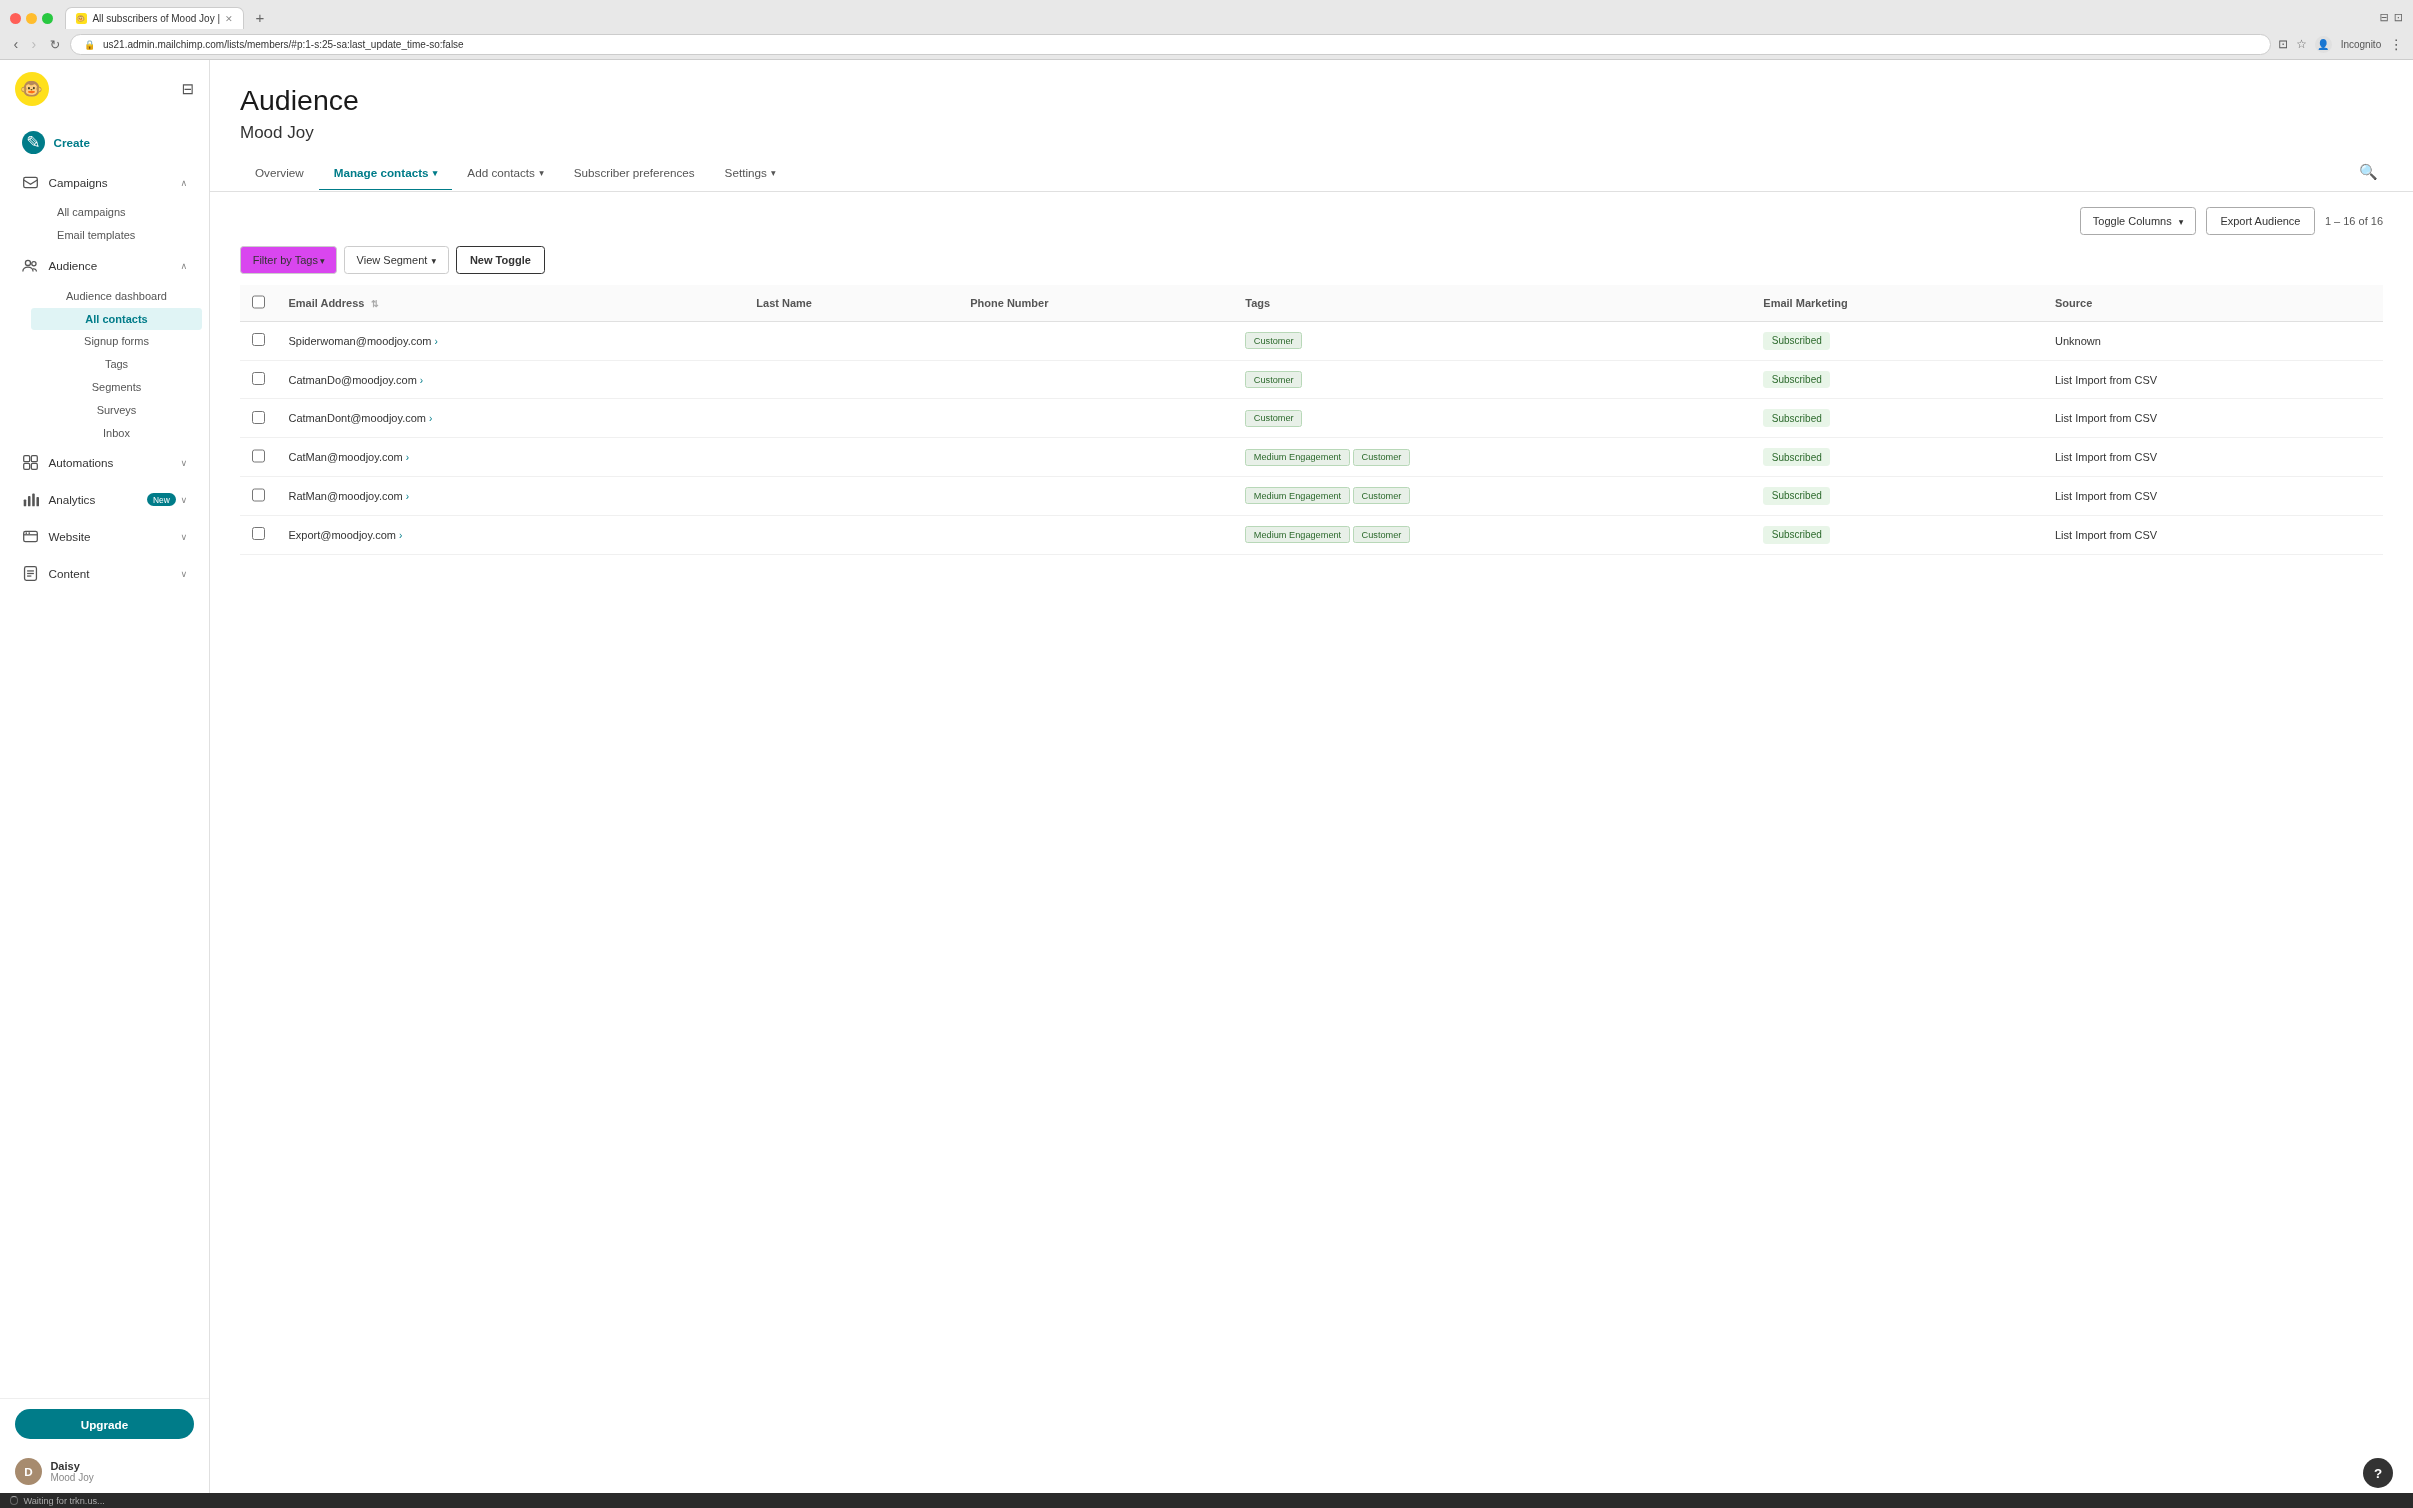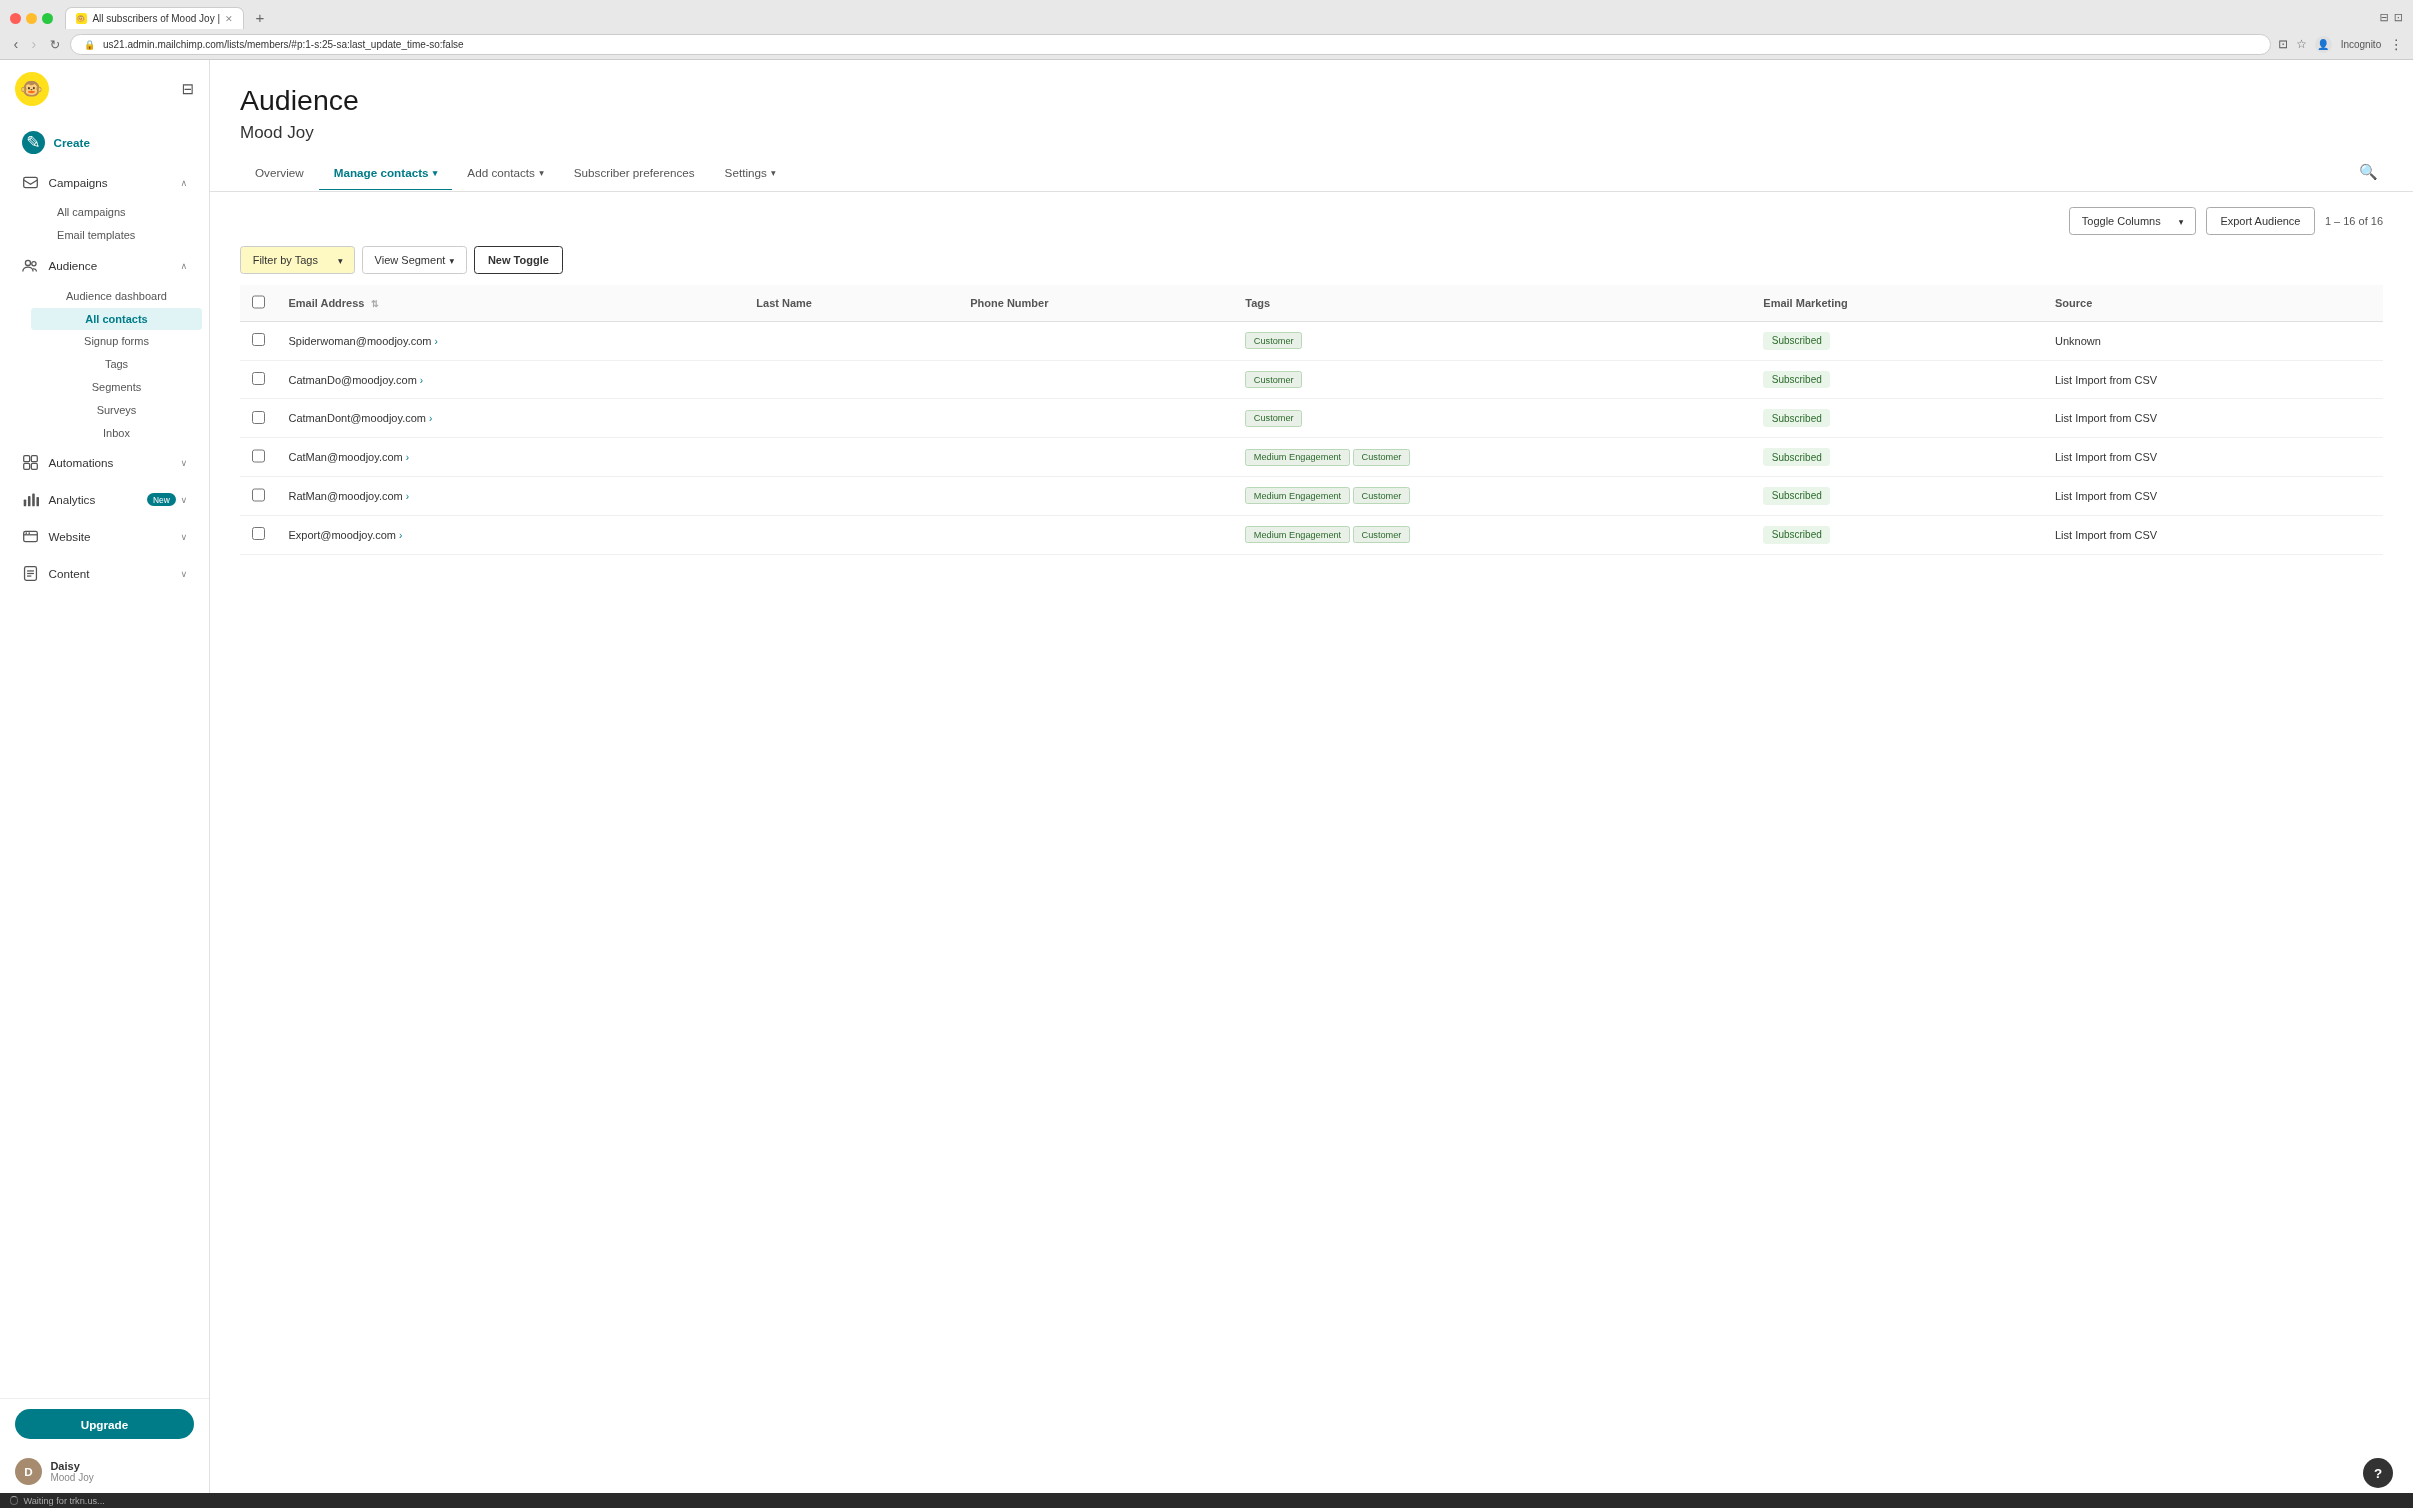--- a/index.html
+++ b/index.html
@@ -213,32 +213,32 @@
         <span>Settings</span>
         <span style="font-size:9.2px;">▾</span>
       </div>
       <div style="flex:1;"></div>
       <div style="padding:10px 5px;cursor:pointer;font-size:15px;color:#555;">🔍</div>
     </div>
 
     <div style="padding:15px 30px;flex:1;">
 
       <div style="display:flex;justify-content:flex-end;align-items:center;gap:10px;margin-bottom:11.7px;">
-        <button style="background:#fff;border:0.8px solid #aaa;border-radius:3.4px;padding:6.7px 11.7px;font-size:11px;cursor:pointer;display:flex;align-items:center;gap:18px;color:#333;">
+        <button style="background:#fff;border:0.8px solid #aaa;border-radius:3.4px;padding:6.7px 11.7px;font-size:11px;cursor:pointer;display:flex;align-items:center;gap:7px;color:#333;">
           <span>Toggle Columns</span>
           <span style="font-size:9.2px;">▾</span>
         </button>
         <button style="background:#fff;border:0.8px solid #aaa;border-radius:3.4px;padding:6.7px 13.4px;font-size:11px;font-weight:500;cursor:pointer;color:#333;">
           <span>Export Audience</span>
         </button>
         <span style="font-size:11px;color:#555;white-space:nowrap;">1 – 16 of 16</span>
       </div>
 
       <div style="display:flex;gap:6.7px;align-items:center;margin-bottom:11.7px;">
-        <button style="background:#fef9c3;border:0.8px solid #ccc;border-radius:3.4px;padding:6.7px 11.7px;font-size:11px;cursor:pointer;display:flex;align-items:flex-end;gap:20px;color:#333;">
+        <button style="background:#d946ef;border:0.8px solid #ccc;border-radius:3.4px;padding:6.7px 11.7px;font-size:11px;cursor:pointer;display:flex;align-items:flex-end;gap:2px;color:#333;">
           <span>Filter by Tags</span>
           <span style="font-size:9.2px;">▾</span>
         </button>
         <button style="background:#fff;border:0.8px solid #ccc;border-radius:3.4px;padding:6.7px 11.7px;font-size:11px;cursor:pointer;display:flex;align-items:center;gap:4.2px;color:#333;">
           <span>View Segment</span>
           <span style="font-size:9.2px;">▾</span>
         </button>
         <button style="background:#fff;border:1.7px solid #333;border-radius:3.4px;padding:6.7px 13.4px;font-size:11px;font-weight:600;cursor:pointer;color:#333;">
           <span>New Toggle</span>
         </button>

